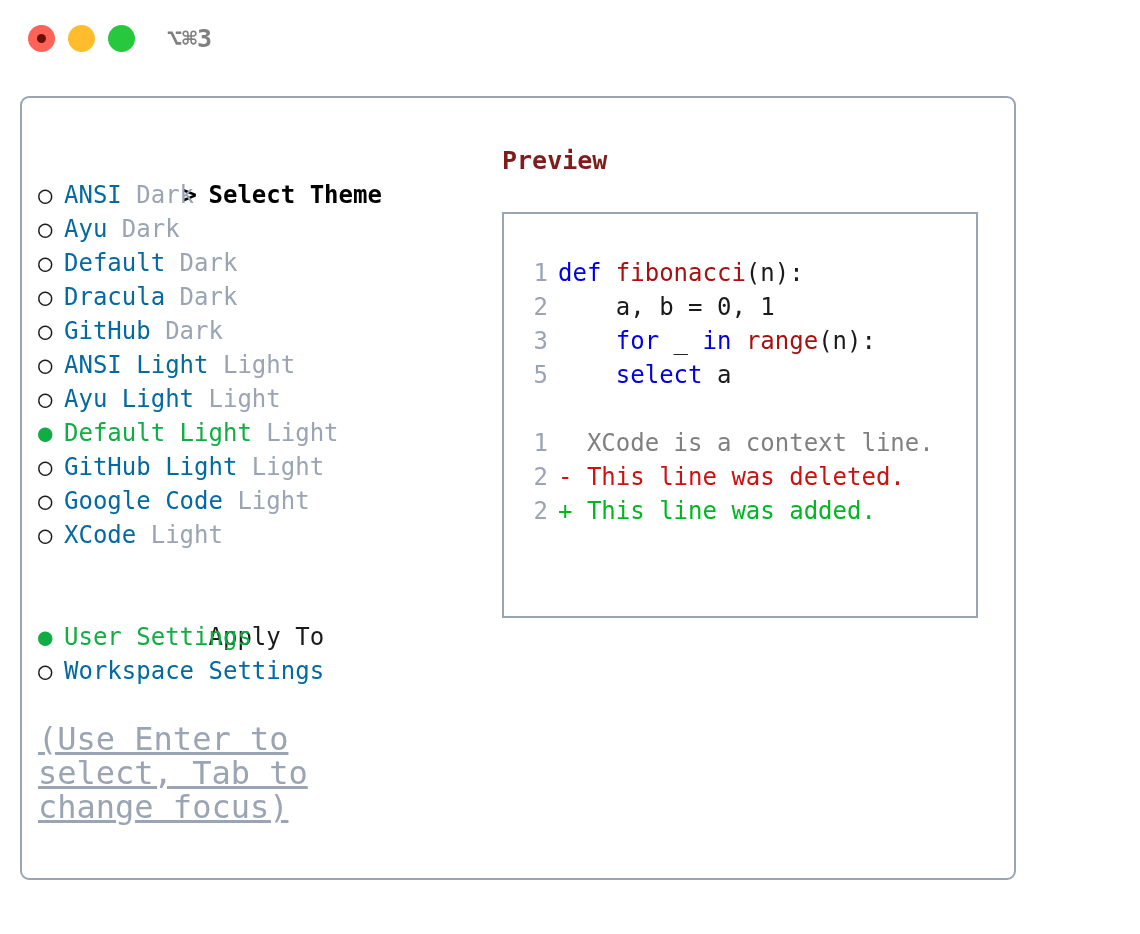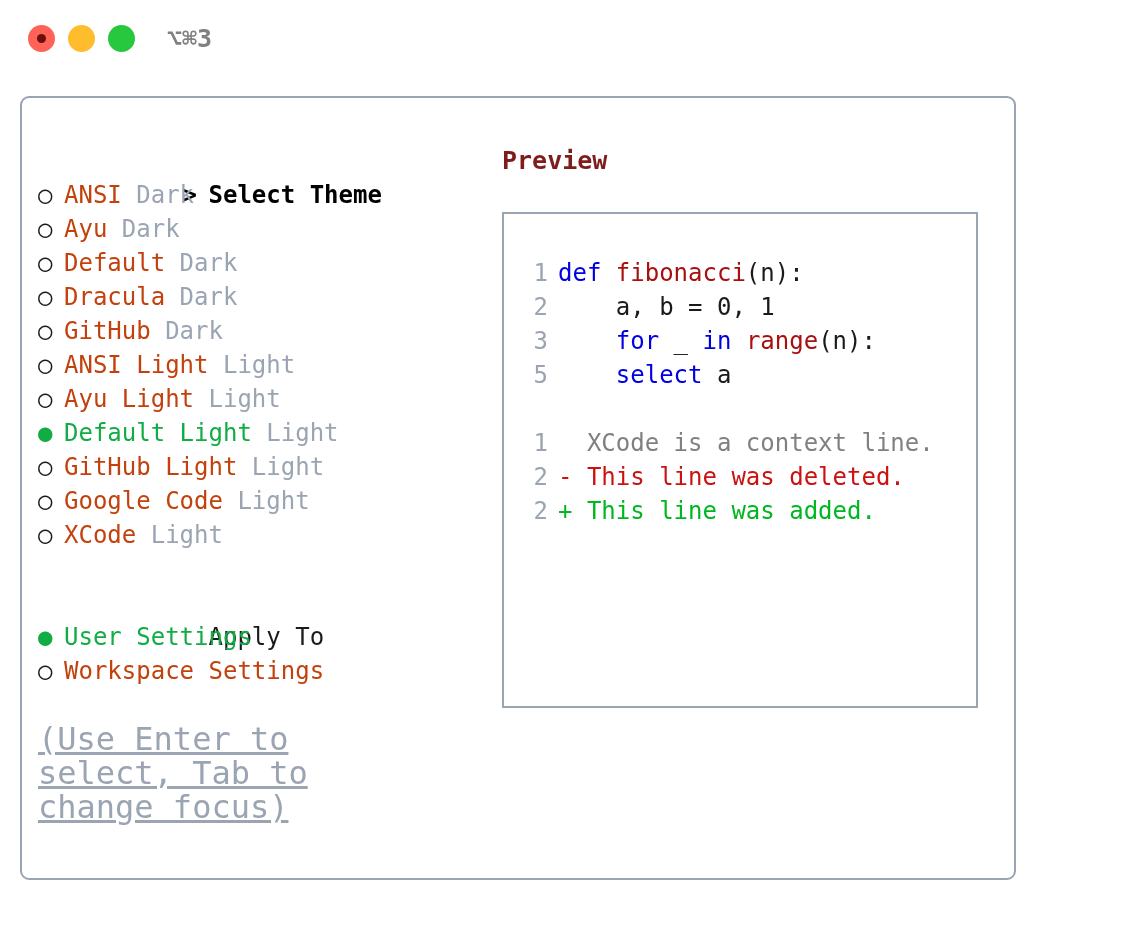--- a/index.html
+++ b/index.html
@@ -114,21 +114,21 @@
     width: 26px;
   }
   .radio-dot {
     display: inline-block;
     width: 26px;
     font-size: 24px;
   }
   .radio-off { color: #1a1a1a; }
   .radio-on  { color: #11ac44; }
 
-  .item-name { color: #c2410c; }
+  .item-name { color: #0369a1; }
   .item-name.selected { color: #11ac44; }
   .item-cat  { color: #9aa4b2; }
 
   .spacer { height: 34px; }
 
   .hint {
     font-size: 32px;
     line-height: 34px;
     color: #9aa4b2;
     width: 400px;
@@ -145,21 +145,21 @@
   }
   .preview-title {
     font-size: 25px;
     line-height: 34px;
     font-weight: bold;
     color: #7f1d1d;
     margin-bottom: 34px;
   }
   .codebox {
     width: 476px;
-    height: 496px;
+    height: 406px;
     border: 2px solid #9aa5b4;
     box-sizing: border-box;
     background: #ffffff;
     padding-top: 42px;
   }
   .code-line {
     font-size: 24px;
     line-height: 34px;
     white-space: pre;
     padding-left: 18px;

